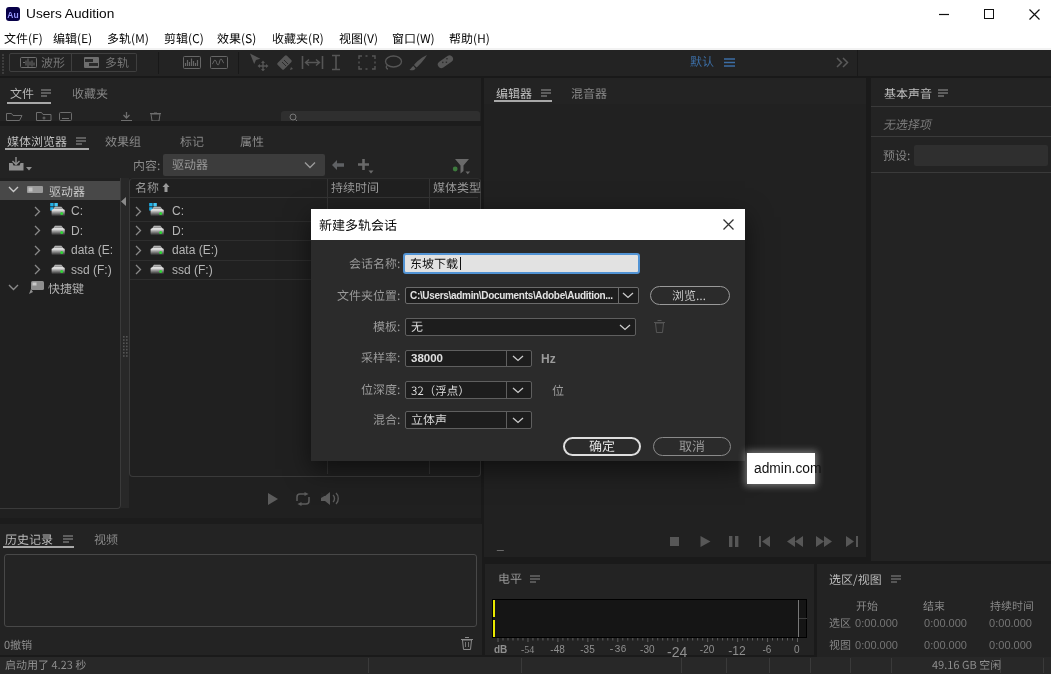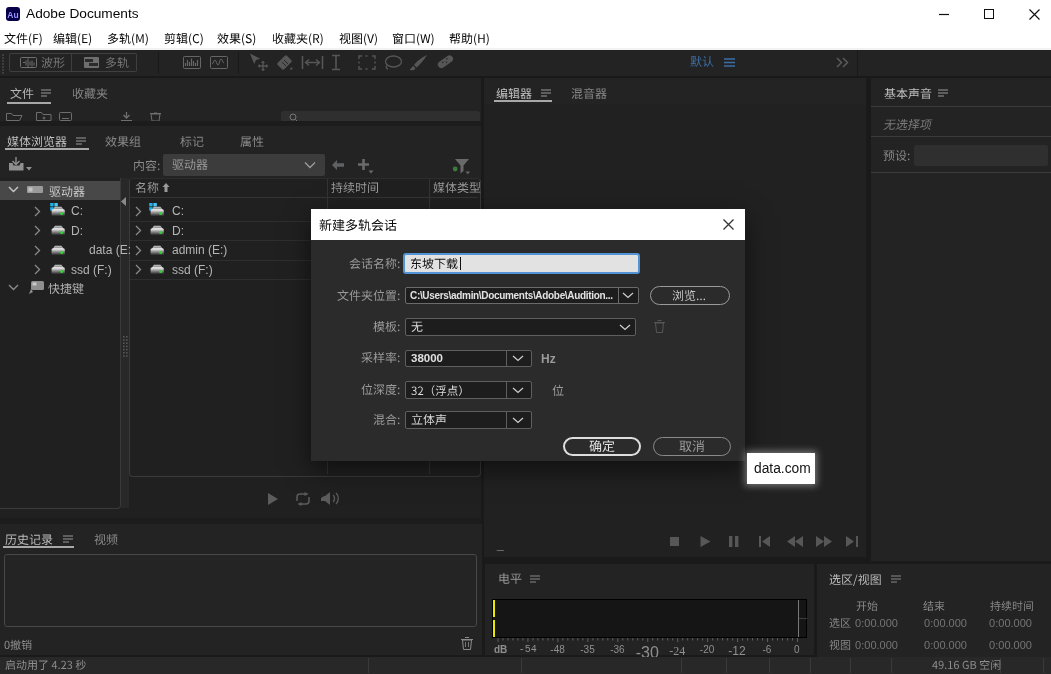--- a/index.html
+++ b/index.html
@@ -1,19 +1,19 @@
 <!DOCTYPE html>
 <html><head><meta charset="utf-8"><style>html,body{margin:0;padding:0;width:1051px;height:674px;overflow:hidden;background:#1c1c1c;}*{box-sizing:content-box;}body{font-family:"Liberation Sans",sans-serif;-webkit-font-smoothing:antialiased;}</style></head><body>
 <div style="position:relative;width:1051px;height:674px;"><div style="position:absolute;left:0px;top:0px;width:1051px;height:50px;background:#ffffff;"></div>
 <div style="position:absolute;left:0px;top:50px;width:1051px;height:624px;background:#1a1a1a;"></div>
 <svg style="position:absolute;left:6px;top:7px;" width="14" height="14" viewBox="0 0 14 14">
       <rect width="14" height="14" rx="3" fill="#070048"></rect>
       <text x="7" y="10.5" font-family="Liberation Sans" font-size="8.5" font-weight="bold" fill="#9999ff" text-anchor="middle">Au</text>
     </svg>
-<div style="position:absolute;left:26px;top:7px;font-size:13.7px;color:#070707;font-family:'Liberation Sans',sans-serif;white-space:pre;line-height:1;">Adobe Documents</div>
+<div style="position:absolute;left:26px;top:7px;font-size:13.7px;color:#070707;font-family:'Liberation Sans',sans-serif;white-space:pre;line-height:1;">Users Audition</div>
 <svg style="position:absolute;left:930px;top:0px;" width="121" height="28" viewBox="0 0 121 28">
       <path d="M9 14.5h10" stroke="#111" stroke-width="1.2" fill="none"></path>
       <rect x="54.5" y="9.5" width="9" height="9" stroke="#111" fill="none"></rect>
       <path d="M99.5 9.5l10 10M109.5 9.5l-10 10" stroke="#111" stroke-width="1.2" fill="none"></path>
     </svg>
 <svg style="position:absolute;left:4.0px;top:30px;overflow:visible" width="42" height="18">
       <path transform="translate(0,13)" d="M5.1 -9.9C5.4 -9.3 5.8 -8.5 6.0 -8.0L7.0 -8.3C6.8 -8.8 6.4 -9.6 6.0 -10.2ZM0.6 -8.0V-7.1H2.5C3.2 -5.3 4.1 -3.7 5.4 -2.4C4.0 -1.3 2.4 -0.5 0.4 0.1C0.6 0.3 0.9 0.7 1.0 0.9C3.0 0.3 4.7 -0.6 6.0 -1.8C7.4 -0.6 9.0 0.3 11.0 0.9C11.1 0.6 11.4 0.2 11.6 0.0C9.7 -0.4 8.1 -1.3 6.7 -2.4C7.9 -3.6 8.9 -5.2 9.6 -7.1H11.4V-8.0ZM6.0 -3.0C4.9 -4.2 4.0 -5.5 3.4 -7.1H8.5C7.9 -5.5 7.1 -4.1 6.0 -3.0Z M15.8 -4.1V-3.2H19.2V1.0H20.1V-3.2H23.4V-4.1H20.1V-6.7H22.9V-7.6H20.1V-9.9H19.2V-7.6H17.6C17.8 -8.2 17.9 -8.7 18.0 -9.3L17.2 -9.5C16.9 -7.9 16.4 -6.4 15.7 -5.4C15.9 -5.3 16.3 -5.0 16.5 -4.9C16.8 -5.4 17.1 -6.0 17.4 -6.7H19.2V-4.1ZM15.2 -10.0C14.6 -8.2 13.5 -6.4 12.4 -5.2C12.5 -5.0 12.8 -4.6 12.9 -4.4C13.3 -4.8 13.6 -5.2 14.0 -5.8V0.9H14.9V-7.2C15.3 -8.0 15.7 -8.9 16.1 -9.8Z M26.9 2.4 27.5 2.1C26.5 0.3 26.0 -1.7 26.0 -3.7C26.0 -5.8 26.5 -7.8 27.5 -9.5L26.9 -9.8C25.8 -8.0 25.1 -6.1 25.1 -3.7C25.1 -1.4 25.8 0.6 26.9 2.4Z M29.3 0.0H30.4V-3.9H33.7V-4.9H30.4V-7.9H34.3V-8.8H29.3Z M35.9 2.4C37.0 0.6 37.6 -1.4 37.6 -3.7C37.6 -6.1 37.0 -8.0 35.9 -9.8L35.2 -9.5C36.2 -7.8 36.7 -5.8 36.7 -3.7C36.7 -1.7 36.2 0.3 35.2 2.1Z" fill="#0a0a0a"></path>
     </svg>
 <svg style="position:absolute;left:53.0px;top:30px;overflow:visible" width="43" height="18">
       <path transform="translate(0,13)" d="M0.5 -0.6 0.7 0.2C1.7 -0.2 2.9 -0.7 4.2 -1.2L4.0 -2.0C2.7 -1.5 1.4 -0.9 0.5 -0.6ZM0.7 -5.1C0.9 -5.2 1.2 -5.2 2.5 -5.4C2.0 -4.6 1.6 -4.0 1.4 -3.8C1.0 -3.3 0.8 -3.0 0.5 -3.0C0.6 -2.8 0.8 -2.4 0.8 -2.2C1.0 -2.3 1.4 -2.4 4.1 -3.1C4.0 -3.3 4.0 -3.6 4.0 -3.8L2.0 -3.4C2.9 -4.5 3.7 -5.8 4.4 -7.2L3.6 -7.6C3.4 -7.1 3.2 -6.6 2.9 -6.2L1.6 -6.1C2.3 -7.1 3.0 -8.5 3.4 -9.8L2.6 -10.1C2.1 -8.6 1.3 -7.0 1.1 -6.6C0.9 -6.2 0.7 -6.0 0.5 -5.9C0.6 -5.7 0.7 -5.3 0.7 -5.1ZM7.5 -4.2V-2.4H6.5V-4.2ZM8.1 -4.2H9.0V-2.4H8.1ZM5.8 -4.9V0.9H6.5V-1.7H7.5V0.6H8.1V-1.7H9.0V0.6H9.6V-1.7H10.5V0.1C10.5 0.2 10.4 0.2 10.3 0.2C10.2 0.2 10.0 0.2 9.8 0.2C9.9 0.4 9.9 0.7 10.0 0.9C10.4 0.9 10.7 0.9 10.9 0.7C11.1 0.6 11.2 0.4 11.2 0.1V-5.0L10.5 -4.9ZM9.6 -4.2H10.5V-2.4H9.6ZM7.3 -9.9C7.5 -9.6 7.6 -9.1 7.8 -8.8H5.0V-6.2C5.0 -4.3 4.9 -1.7 3.8 0.3C3.9 0.3 4.3 0.6 4.5 0.8C5.6 -1.2 5.8 -4.0 5.8 -6.0H11.0V-8.8H8.7C8.6 -9.2 8.4 -9.7 8.1 -10.2ZM5.8 -8.0H10.2V-6.7H5.8Z M18.6 -9.0H21.8V-7.8H18.6ZM17.8 -9.7V-7.1H22.7V-9.7ZM13.0 -4.0C13.1 -4.1 13.4 -4.2 13.8 -4.2H14.9V-2.4L12.5 -2.0L12.7 -1.1L14.9 -1.6V0.9H15.8V-1.8L17.1 -2.0L17.1 -2.8L15.8 -2.6V-4.2H16.9V-5.0H15.8V-6.8H14.9V-5.0H13.8C14.1 -5.8 14.4 -6.8 14.7 -7.8H16.9V-8.7H15.0C15.1 -9.1 15.2 -9.5 15.2 -9.9L14.4 -10.1C14.3 -9.6 14.2 -9.1 14.1 -8.7H12.6V-7.8H13.9C13.6 -6.8 13.4 -6.0 13.3 -5.7C13.1 -5.2 12.9 -4.8 12.7 -4.8C12.8 -4.6 12.9 -4.2 13.0 -4.0ZM21.8 -5.7V-4.6H18.7V-5.7ZM16.8 -0.9 16.9 -0.1 21.8 -0.5V1.0H22.6V-0.6L23.5 -0.6L23.5 -1.4L22.6 -1.3V-5.7H23.4V-6.4H17.1V-5.7H17.9V-1.0ZM21.8 -3.9V-2.9H18.7V-3.9ZM21.8 -2.2V-1.3L18.7 -1.0V-2.2Z M26.9 2.4 27.5 2.1C26.5 0.3 26.0 -1.7 26.0 -3.7C26.0 -5.8 26.5 -7.8 27.5 -9.5L26.9 -9.8C25.8 -8.0 25.1 -6.1 25.1 -3.7C25.1 -1.4 25.8 0.6 26.9 2.4Z M29.3 0.0H34.5V-0.9H30.4V-4.2H33.7V-5.1H30.4V-7.9H34.3V-8.8H29.3Z M36.3 2.4C37.4 0.6 38.1 -1.4 38.1 -3.7C38.1 -6.1 37.4 -8.0 36.3 -9.8L35.6 -9.5C36.7 -7.8 37.2 -5.8 37.2 -3.7C37.2 -1.7 36.7 0.3 35.6 2.1Z" fill="#0a0a0a"></path>
@@ -287,21 +287,21 @@
 <div style="position:absolute;left:71px;top:224.5px;font-size:12px;color:#b5b5b5;font-family:'Liberation Sans',sans-serif;white-space:pre;line-height:1;">D:</div>
 <svg style="position:absolute;left:34px;top:244.5px;" width="7" height="11" viewBox="0 0 7 11">
       <path d="M1 1l4.5 4.5L1 10" stroke="#8a8a8a" stroke-width="1.3" fill="none"></path>
     </svg>
 <svg style="position:absolute;left:50px;top:241.5px;" width="17" height="14" viewBox="0 0 17 14">
       <path d="M2.6 7.2L5 3.8h6.4L14 7.2z" fill="#c9c9c9"></path>
       <path d="M4.4 5.2h7.8" stroke="#8a8a8a" stroke-width="1.1"></path>
       <rect x="1.6" y="6.6" width="13.2" height="6.6" rx="1.2" fill="url(#dg)"></rect>
       <circle cx="11.7" cy="10.5" r="1.5" fill="#2fd435"></circle>
     </svg>
-<div style="position:absolute;left:71px;top:244px;font-size:12px;color:#b5b5b5;font-family:'Liberation Sans',sans-serif;white-space:pre;line-height:1;margin-left:18px;">data (E:</div>
+<div style="position:absolute;left:71px;top:244px;font-size:12px;color:#b5b5b5;font-family:'Liberation Sans',sans-serif;white-space:pre;line-height:1;">data (E:</div>
 <svg style="position:absolute;left:34px;top:264.0px;" width="7" height="11" viewBox="0 0 7 11">
       <path d="M1 1l4.5 4.5L1 10" stroke="#8a8a8a" stroke-width="1.3" fill="none"></path>
     </svg>
 <svg style="position:absolute;left:50px;top:261.0px;" width="17" height="14" viewBox="0 0 17 14">
       <path d="M2.6 7.2L5 3.8h6.4L14 7.2z" fill="#c9c9c9"></path>
       <path d="M4.4 5.2h7.8" stroke="#8a8a8a" stroke-width="1.1"></path>
       <rect x="1.6" y="6.6" width="13.2" height="6.6" rx="1.2" fill="url(#dg)"></rect>
       <circle cx="11.7" cy="10.5" r="1.5" fill="#2fd435"></circle>
     </svg>
 <div style="position:absolute;left:71px;top:263.5px;font-size:12px;color:#b5b5b5;font-family:'Liberation Sans',sans-serif;white-space:pre;line-height:1;">ssd (F:)</div>
@@ -344,21 +344,21 @@
 <div style="position:absolute;left:130px;top:240.0px;width:348px;height:1px;background:#2e2e2e;"></div>
 <svg style="position:absolute;left:135px;top:244.5px;" width="7" height="11" viewBox="0 0 7 11">
       <path d="M1 1l4.5 4.5L1 10" stroke="#8a8a8a" stroke-width="1.3" fill="none"></path>
     </svg>
 <svg style="position:absolute;left:149px;top:241.5px;" width="17" height="14" viewBox="0 0 17 14">
       <path d="M2.6 7.2L5 3.8h6.4L14 7.2z" fill="#c9c9c9"></path>
       <path d="M4.4 5.2h7.8" stroke="#8a8a8a" stroke-width="1.1"></path>
       <rect x="1.6" y="6.6" width="13.2" height="6.6" rx="1.2" fill="url(#dg)"></rect>
       <circle cx="11.7" cy="10.5" r="1.5" fill="#2fd435"></circle>
     </svg>
-<div style="position:absolute;left:172px;top:244px;font-size:12px;color:#b5b5b5;font-family:'Liberation Sans',sans-serif;white-space:pre;line-height:1;">admin (E:)</div>
+<div style="position:absolute;left:172px;top:244px;font-size:12px;color:#b5b5b5;font-family:'Liberation Sans',sans-serif;white-space:pre;line-height:1;">data (E:)</div>
 <div style="position:absolute;left:130px;top:259.5px;width:348px;height:1px;background:#2e2e2e;"></div>
 <svg style="position:absolute;left:135px;top:264.0px;" width="7" height="11" viewBox="0 0 7 11">
       <path d="M1 1l4.5 4.5L1 10" stroke="#8a8a8a" stroke-width="1.3" fill="none"></path>
     </svg>
 <svg style="position:absolute;left:149px;top:261.0px;" width="17" height="14" viewBox="0 0 17 14">
       <path d="M2.6 7.2L5 3.8h6.4L14 7.2z" fill="#c9c9c9"></path>
       <path d="M4.4 5.2h7.8" stroke="#8a8a8a" stroke-width="1.1"></path>
       <rect x="1.6" y="6.6" width="13.2" height="6.6" rx="1.2" fill="url(#dg)"></rect>
       <circle cx="11.7" cy="10.5" r="1.5" fill="#2fd435"></circle>
     </svg>
@@ -520,26 +520,26 @@
       <rect x="270.06" y="0" width="1" height="2.5" fill="#5f5f5f"></rect>
       <rect x="275.05" y="0" width="1" height="4" fill="#5f5f5f"></rect>
       <rect x="280.04" y="0" width="1" height="2.5" fill="#5f5f5f"></rect>
       <rect x="285.03" y="0" width="1" height="2.5" fill="#5f5f5f"></rect>
       <rect x="290.02" y="0" width="1" height="2.5" fill="#5f5f5f"></rect>
       <rect x="295.02" y="0" width="1" height="2.5" fill="#5f5f5f"></rect>
       <rect x="300.01" y="0" width="1" height="2.5" fill="#5f5f5f"></rect>
       <rect x="305.00" y="0" width="1" height="4" fill="#5f5f5f"></rect>
     </svg>
 <div style="position:absolute;left:494px;top:645px;font-size:10px;color:#8f8f8f;font-family:'Liberation Sans',sans-serif;white-space:pre;line-height:1;font-weight:bold;">dB</div>
-<div style="position:absolute;left:527.7px;top:645px;font-size:10px;color:#8f8f8f;font-family:Liberation Mono, monospace;white-space:pre;line-height:1;transform:translateX(-50%);">-54</div>
+<div style="position:absolute;left:527.7px;top:645px;font-size:10px;color:#8f8f8f;font-family:Liberation Serif, serif;white-space:pre;line-height:1;transform:translateX(-50%);">-54</div>
 <div style="position:absolute;left:557.6px;top:645px;font-size:10px;color:#8f8f8f;font-family:'Liberation Sans',sans-serif;white-space:pre;line-height:1;transform:translateX(-50%);">-48</div>
 <div style="position:absolute;left:587.5px;top:645px;font-size:10px;color:#8f8f8f;font-family:'Liberation Sans',sans-serif;white-space:pre;line-height:1;transform:translateX(-50%);">-35</div>
-<div style="position:absolute;left:617.4000000000001px;top:645px;font-size:10px;color:#8f8f8f;font-family:Liberation Sans, sans-serif;white-space:pre;line-height:1;transform:translateX(-50%);">-36</div>
-<div style="position:absolute;left:647.3000000000001px;top:645px;font-size:16px;color:#8f8f8f;font-family:'Liberation Sans',sans-serif;white-space:pre;line-height:1;transform:translateX(-50%);">-30</div>
-<div style="position:absolute;left:677.2px;top:645px;font-size:12px;color:#8f8f8f;font-family:Liberation Serif, serif;white-space:pre;line-height:1;transform:translateX(-50%);">-24</div>
+<div style="position:absolute;left:617.4000000000001px;top:645px;font-size:10px;color:#8f8f8f;font-family:Liberation Mono, monospace;white-space:pre;line-height:1;transform:translateX(-50%);">-36</div>
+<div style="position:absolute;left:647.3000000000001px;top:645px;font-size:10px;color:#8f8f8f;font-family:'Liberation Sans',sans-serif;white-space:pre;line-height:1;transform:translateX(-50%);">-30</div>
+<div style="position:absolute;left:677.2px;top:645px;font-size:14px;color:#8f8f8f;font-family:Liberation Sans, sans-serif;white-space:pre;line-height:1;transform:translateX(-50%);">-24</div>
 <div style="position:absolute;left:707.1px;top:645px;font-size:10px;color:#8f8f8f;font-family:'Liberation Sans',sans-serif;white-space:pre;line-height:1;transform:translateX(-50%);">-20</div>
 <div style="position:absolute;left:737.0px;top:645px;font-size:12px;color:#8f8f8f;font-family:'Liberation Sans',sans-serif;white-space:pre;line-height:1;transform:translateX(-50%);">-12</div>
 <div style="position:absolute;left:766.9000000000001px;top:645px;font-size:10px;color:#8f8f8f;font-family:'Liberation Sans',sans-serif;white-space:pre;line-height:1;transform:translateX(-50%);">-6</div>
 <div style="position:absolute;left:796.8px;top:645px;font-size:10px;color:#8f8f8f;font-family:'Liberation Sans',sans-serif;white-space:pre;line-height:1;transform:translateX(-50%);">0</div>
 <div style="position:absolute;left:817px;top:564px;width:234px;height:93px;background:#232323;"></div>
 <svg style="position:absolute;left:829.0px;top:571px;overflow:visible" width="56" height="18">
       <path transform="translate(0,13)" d="M0.7 -9.2C1.4 -8.6 2.2 -7.8 2.6 -7.2L3.3 -7.7C3.0 -8.3 2.1 -9.1 1.4 -9.7ZM5.4 -9.7C5.1 -8.7 4.6 -7.6 3.9 -6.9C4.1 -6.8 4.5 -6.5 4.7 -6.4C5.0 -6.7 5.2 -7.2 5.5 -7.6H7.2V-5.9H3.8V-5.1H6.0C5.8 -3.5 5.3 -2.4 3.5 -1.7C3.7 -1.6 4.0 -1.2 4.1 -1.0C6.1 -1.8 6.7 -3.2 6.9 -5.1H8.1V-2.3C8.1 -1.4 8.4 -1.1 9.3 -1.1C9.4 -1.1 10.2 -1.1 10.4 -1.1C11.2 -1.1 11.4 -1.5 11.5 -3.0C11.3 -3.1 10.9 -3.2 10.7 -3.4C10.7 -2.1 10.6 -2.0 10.3 -2.0C10.2 -2.0 9.5 -2.0 9.4 -2.0C9.1 -2.0 9.0 -2.0 9.0 -2.3V-5.1H11.4V-5.9H8.1V-7.6H10.9V-8.4H8.1V-10.0H7.2V-8.4H5.8C6.0 -8.8 6.1 -9.2 6.2 -9.5ZM3.0 -5.5H0.7V-4.6H2.1V-1.0C1.6 -0.8 1.1 -0.3 0.5 0.2L1.1 1.0C1.8 0.2 2.5 -0.4 2.9 -0.4C3.2 -0.4 3.6 -0.1 4.0 0.2C4.8 0.7 5.8 0.8 7.2 0.8C8.4 0.8 10.4 0.8 11.3 0.7C11.4 0.4 11.5 -0.0 11.6 -0.2C10.4 -0.1 8.6 -0.0 7.2 -0.0C5.9 -0.0 4.9 -0.1 4.2 -0.6C3.6 -0.9 3.3 -1.2 3.0 -1.2Z M23.1 -9.4H13.2V0.6H23.4V-0.3H14.1V-8.6H23.1ZM15.1 -7.0C16.0 -6.3 17.1 -5.3 18.1 -4.4C17.0 -3.4 15.9 -2.5 14.7 -1.8C14.9 -1.6 15.3 -1.3 15.4 -1.1C16.6 -1.8 17.7 -2.8 18.7 -3.8C19.7 -2.8 20.7 -1.9 21.3 -1.1L22.0 -1.8C21.3 -2.5 20.4 -3.5 19.3 -4.5C20.2 -5.5 21.0 -6.5 21.6 -7.6L20.8 -8.0C20.2 -7.0 19.5 -6.0 18.7 -5.1C17.7 -6.0 16.7 -6.8 15.8 -7.5Z M24.1 2.1H24.9L28.5 -9.5H27.7Z M34.1 -9.5V-3.1H35.0V-8.7H38.7V-3.1H39.6V-9.5ZM30.6 -9.6C31.0 -9.2 31.5 -8.5 31.7 -8.1L32.4 -8.6C32.2 -9.0 31.7 -9.6 31.2 -10.1ZM36.3 -7.8V-5.4C36.3 -3.6 36.0 -1.3 33.0 0.3C33.1 0.4 33.4 0.8 33.5 1.0C35.3 0.0 36.3 -1.3 36.8 -2.6V-0.2C36.8 0.6 37.1 0.8 37.9 0.8H39.0C40.0 0.8 40.2 0.3 40.3 -1.6C40.1 -1.7 39.8 -1.8 39.5 -2.0C39.5 -0.2 39.4 0.1 39.0 0.1H38.0C37.7 0.1 37.6 0.0 37.6 -0.3V-3.3H37.0C37.2 -4.0 37.2 -4.8 37.2 -5.4V-7.8ZM29.5 -8.0V-7.2H32.4C31.7 -5.7 30.4 -4.2 29.2 -3.3C29.3 -3.2 29.5 -2.7 29.6 -2.4C30.1 -2.8 30.5 -3.2 31.0 -3.7V0.9H31.8V-4.2C32.3 -3.7 32.8 -3.0 33.0 -2.6L33.6 -3.3C33.4 -3.6 32.5 -4.6 32.1 -5.1C32.6 -5.9 33.1 -6.8 33.5 -7.7L33.0 -8.1L32.8 -8.0Z M45.2 -3.3C46.2 -3.1 47.4 -2.7 48.1 -2.4L48.4 -3.0C47.8 -3.3 46.5 -3.7 45.6 -3.9ZM44.0 -1.8C45.7 -1.6 47.7 -1.1 48.9 -0.7L49.3 -1.4C48.1 -1.8 46.0 -2.3 44.4 -2.4ZM41.7 -9.6V1.0H42.6V0.5H50.8V1.0H51.7V-9.6ZM42.6 -0.3V-8.7H50.8V-0.3ZM45.7 -8.5C45.1 -7.5 44.0 -6.6 43.0 -6.0C43.2 -5.8 43.5 -5.6 43.6 -5.4C44.0 -5.7 44.4 -6.0 44.7 -6.3C45.1 -5.9 45.6 -5.5 46.0 -5.2C45.0 -4.7 43.9 -4.4 42.8 -4.2C42.9 -4.0 43.1 -3.6 43.2 -3.4C44.4 -3.7 45.7 -4.1 46.8 -4.8C47.8 -4.2 48.9 -3.8 50.1 -3.6C50.2 -3.8 50.4 -4.1 50.6 -4.2C49.5 -4.4 48.5 -4.8 47.5 -5.2C48.4 -5.8 49.2 -6.5 49.7 -7.3L49.2 -7.6L49.0 -7.5H45.9C46.1 -7.8 46.3 -8.0 46.4 -8.2ZM45.2 -6.8 45.3 -6.8H48.4C48.0 -6.4 47.4 -6.0 46.8 -5.6C46.2 -5.9 45.6 -6.3 45.2 -6.8Z" fill="#bbbbbb"></path>
     </svg>
 <svg style="position:absolute;left:891px;top:575px;" width="10" height="8" viewBox="0 0 10 8">
       <path d="M0 1h10M0 4h10M0 7h6" stroke="#8a8a8a" stroke-width="1.2"></path>
@@ -661,12 +661,12 @@
     </svg>
 <div style="position:absolute;left:563px;top:437px;width:77.5px;height:18.5px;border:2px solid #dedede;border-radius:10px;box-sizing:border-box;"></div>
 <svg style="position:absolute;left:588.5px;top:436.5px;overflow:visible" width="30" height="19">
       <path transform="translate(0,14)" d="M7.2 -11.0C6.6 -9.4 5.6 -7.9 4.5 -6.9C4.7 -6.7 5.0 -6.3 5.1 -6.1C5.3 -6.3 5.6 -6.6 5.8 -6.8V-4.1C5.8 -2.7 5.6 -0.8 4.4 0.5C4.6 0.6 5.0 0.9 5.1 1.1C6.0 0.2 6.3 -1.0 6.5 -2.1H8.4V0.6H9.2V-2.1H11.1V-0.1C11.1 0.0 11.1 0.1 10.9 0.1C10.8 0.1 10.2 0.1 9.7 0.1C9.8 0.3 9.9 0.7 9.9 0.9C10.7 0.9 11.3 0.9 11.6 0.8C11.9 0.6 12.1 0.4 12.1 -0.1V-7.6H9.7C10.1 -8.2 10.6 -8.9 10.9 -9.5L10.3 -9.9L10.1 -9.8H7.7C7.8 -10.1 7.9 -10.4 8.0 -10.7ZM8.4 -3.0H6.6C6.7 -3.4 6.7 -3.8 6.7 -4.1V-4.5H8.4ZM9.2 -3.0V-4.5H11.1V-3.0ZM8.4 -5.3H6.7V-6.8H8.4ZM9.2 -5.3V-6.8H11.1V-5.3ZM6.4 -7.6H6.4C6.7 -8.0 7.0 -8.5 7.3 -9.0H9.6C9.3 -8.5 9.0 -8.0 8.6 -7.6ZM0.7 -10.2V-9.3H2.3C1.9 -7.3 1.4 -5.5 0.5 -4.3C0.6 -4.0 0.8 -3.5 0.9 -3.2C1.1 -3.5 1.4 -3.9 1.6 -4.3V0.4H2.4V-0.6H4.7V-6.2H2.4C2.7 -7.2 3.0 -8.3 3.2 -9.3H5.1V-10.2ZM2.4 -5.3H3.9V-1.5H2.4Z M15.9 -4.9C15.6 -2.6 14.9 -0.7 13.5 0.4C13.7 0.6 14.1 0.9 14.3 1.1C15.1 0.3 15.8 -0.7 16.2 -1.9C17.4 0.4 19.4 0.8 22.1 0.8H25.1C25.2 0.5 25.3 0.1 25.5 -0.2C24.8 -0.1 22.6 -0.1 22.1 -0.1C21.4 -0.1 20.6 -0.2 20.0 -0.3V-2.9H23.9V-3.8H20.0V-6.0H23.3V-6.9H15.7V-6.0H19.0V-0.6C17.9 -1.0 17.1 -1.7 16.6 -3.1C16.7 -3.6 16.8 -4.2 16.9 -4.8ZM18.5 -10.7C18.8 -10.3 19.0 -9.9 19.1 -9.5H14.1V-6.6H15.0V-8.5H23.9V-6.6H24.9V-9.5H20.3C20.1 -9.9 19.8 -10.5 19.5 -11.0Z" fill="#e8e8e8"></path>
     </svg>
 <div style="position:absolute;left:653px;top:437px;width:78px;height:18.5px;border:1px solid #8a8a8a;border-radius:10px;box-sizing:border-box;"></div>
 <svg style="position:absolute;left:679.0px;top:436.5px;overflow:visible" width="30" height="19">
       <path transform="translate(0,14)" d="M11.0 -8.5C10.7 -6.6 10.2 -4.9 9.5 -3.5C8.8 -5.0 8.4 -6.7 8.1 -8.5ZM6.6 -9.5V-8.5H7.2C7.6 -6.2 8.1 -4.2 8.9 -2.5C8.2 -1.3 7.2 -0.3 6.2 0.3C6.4 0.5 6.7 0.8 6.9 1.0C7.8 0.4 8.7 -0.5 9.5 -1.6C10.1 -0.5 10.9 0.3 11.9 0.9C12.1 0.7 12.3 0.4 12.6 0.2C11.5 -0.4 10.7 -1.4 10.0 -2.5C11.0 -4.3 11.7 -6.5 12.1 -9.3L11.5 -9.5L11.3 -9.5ZM0.5 -1.7 0.7 -0.8 4.6 -1.4V1.0H5.6V-1.6L6.7 -1.8L6.7 -2.7L5.6 -2.5V-9.4H6.5V-10.3H0.6V-9.4H1.5V-1.8ZM2.4 -9.4H4.6V-7.6H2.4ZM2.4 -6.8H4.6V-4.9H2.4ZM2.4 -4.0H4.6V-2.3L2.4 -2.0Z M24.2 -10.6C23.9 -9.8 23.3 -8.7 22.8 -8.1L23.7 -7.7C24.1 -8.4 24.7 -9.3 25.2 -10.2ZM17.6 -10.1C18.1 -9.4 18.7 -8.3 18.9 -7.7L19.7 -8.1C19.5 -8.8 18.9 -9.8 18.4 -10.5ZM14.1 -10.1C14.9 -9.7 15.9 -9.0 16.4 -8.5L17.0 -9.3C16.5 -9.8 15.5 -10.4 14.7 -10.8ZM13.5 -6.6C14.3 -6.2 15.3 -5.5 15.8 -5.1L16.4 -5.8C15.9 -6.3 14.9 -6.9 14.1 -7.3ZM13.9 0.3 14.7 0.9C15.4 -0.3 16.2 -2.0 16.8 -3.4L16.1 -3.9C15.4 -2.5 14.5 -0.7 13.9 0.3ZM18.9 -4.1H23.7V-2.6H18.9ZM18.9 -4.9V-6.3H23.7V-4.9ZM20.9 -10.9V-7.2H17.9V1.0H18.9V-1.8H23.7V-0.2C23.7 -0.0 23.6 0.0 23.4 0.1C23.2 0.1 22.5 0.1 21.8 0.0C21.9 0.3 22.1 0.7 22.1 1.0C23.1 1.0 23.7 1.0 24.1 0.8C24.5 0.7 24.6 0.4 24.6 -0.2V-7.2H21.8V-10.9Z" fill="#9a9a9a"></path>
     </svg>
 <div style="position:absolute;left:747px;top:452.5px;width:68px;height:31px;background:#ffffff;box-shadow:0 0 7px 2px rgba(255,255,255,0.38);"></div>
-<div style="position:absolute;left:754px;top:462px;font-size:13.8px;color:#111111;font-family:'Liberation Sans',sans-serif;white-space:pre;line-height:1;">data.com</div></div>
+<div style="position:absolute;left:754px;top:462px;font-size:13.8px;color:#111111;font-family:'Liberation Sans',sans-serif;white-space:pre;line-height:1;">admin.com</div></div>
 </body></html>

